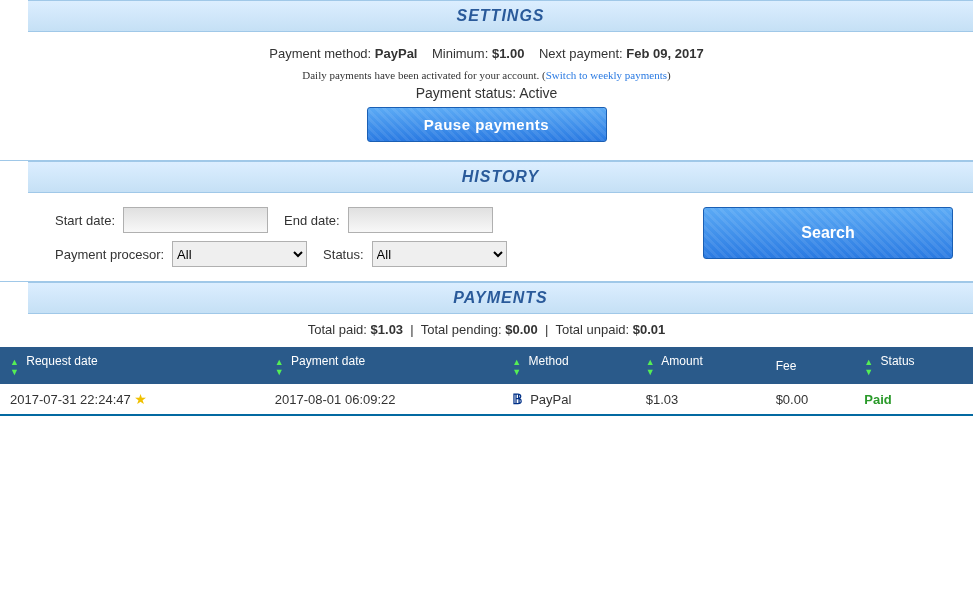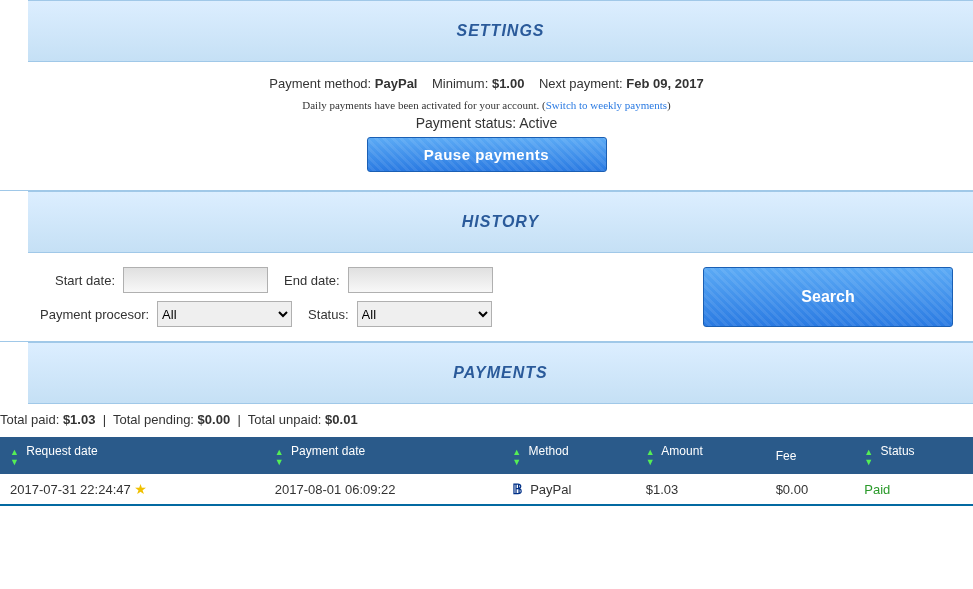--- a/index.html
+++ b/index.html
@@ -4,21 +4,21 @@
   <style>
     * { box-sizing: border-box; margin: 0; padding: 0; }
     body { font-family: Arial, sans-serif; font-size: 13px; background: #fff; color: #333; width: 973px; }
 
     
     .section-header {
       background: linear-gradient(to bottom, #dceeff, #c5e0f5);
       border-top: 1px solid #a0c8e8;
       border-bottom: 1px solid #a0c8e8;
       text-align: center;
-      padding: 21px 0;
+      padding: 6px 0;
       margin-left: 28px;
     }
     .section-header h2 {
       color: #2a5a9a;
       font-size: 16px;
       font-weight: bold;
       letter-spacing: 1px;
       font-style: italic;
     }
 
@@ -66,33 +66,33 @@
     }
 
     .search-btn {
       background: linear-gradient(to bottom, #5baaf5, #2a7ae2);
       border: 1px solid #1a5fb4;
       color: #fff;
       font-size: 16px;
       font-weight: bold;
       padding: 0;
       width: 250px;
-      height: 60px;
+      height: 52px;
       cursor: pointer;
       border-radius: 3px;
       background-image: repeating-linear-gradient(
         45deg,
         transparent,
         transparent 3px,
         rgba(255,255,255,0.08) 3px,
         rgba(255,255,255,0.08) 6px
       ), linear-gradient(to bottom, #5baaf5, #2a7ae2);
     }
     .payments-summary {
-      text-align: left;
+      text-align: center;
       padding: 8px 0 10px;
       font-size: 13px;
       border-radius: 10px;
     }
     .payments-summary b { font-weight: bold; }
 
     
     .payments-table {
       width: 100%;
       border-collapse: collapse;
@@ -120,21 +120,21 @@
     .sort-down { color: #55ee55; }
 
     .payments-table tbody tr {
       background: #fff;
       border-bottom: 2px solid #0369a1;
     }
     .payments-table tbody td {
       padding: 7px 10px;
       font-size: 13px;
     }
-    .status-paid { color: #2a9a2a; font-weight: normal; }
+    .status-paid { color: #2a9a2a; font-weight: bold; }
     .star { color: #f0c000; font-size: 14px; }
 
     
     .divider {
       height: 1px;
       background: #a0c8e8;
       margin: 0;
     }
   </style>
 </head>
@@ -175,21 +175,21 @@
   </div>
   <div style="display:flex; align-items:flex-start; padding: 14px 20px 14px 40px; gap: 16px;">
     <div style="flex:1;">
       <div style="display:flex; align-items:center; gap:8px; margin-bottom:8px;">
         <label style="font-size:13px; white-space:nowrap; min-width:75px; text-align:right;">Start date:</label>
         <input type="text" style="width: 145px; height: 26px; border: 1px solid rgb(176, 176, 176); background: linear-gradient(rgb(224, 224, 224), rgb(248, 248, 248)); padding: 2px 6px; font-size: 13px;">
         <label style="font-size:13px; white-space:nowrap; margin-left:8px;">End date:</label>
         <input type="text" style="width: 145px; height: 26px; border: 1px solid rgb(176, 176, 176); background: linear-gradient(rgb(224, 224, 224), rgb(248, 248, 248)); padding: 2px 6px; font-size: 13px;">
       </div>
       <div style="display:flex; align-items:center; gap:8px;">
-        <label style="font-size:13px; white-space:nowrap; min-width:75px; text-align:right;">Payment procesor:</label>
+        <label style="font-size:13px; white-space:nowrap; min-width:75px; text-align:right;margin-left:15px;">Payment procesor:</label>
         <select style="width:135px; height:26px; border:1px solid #b0b0b0; font-size:13px;">
           <option>All</option>
         </select>
         <label style="font-size:13px; white-space:nowrap; margin-left:8px;">Status:</label>
         <select style="width:135px; height:26px; border:1px solid #b0b0b0; font-size:13px;">
           <option>All</option>
         </select>
       </div>
     </div>
     <button class="search-btn" style="margin-left:10px;">Search</button>

